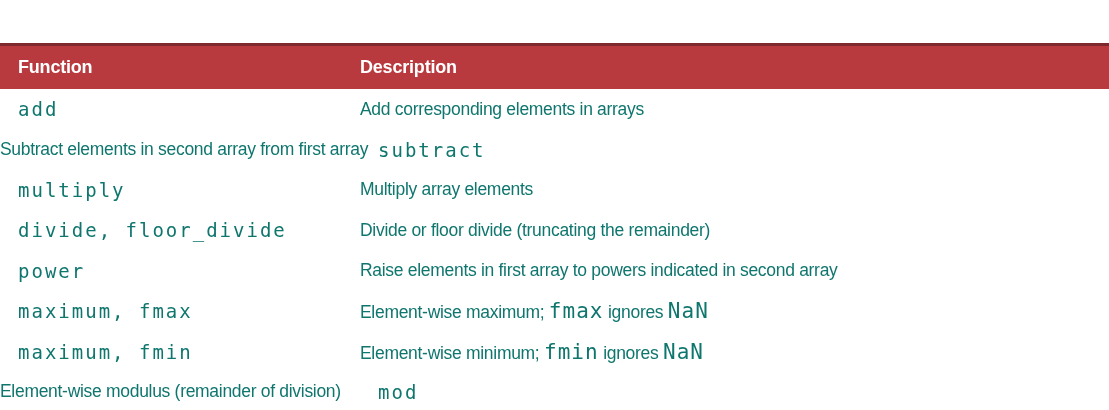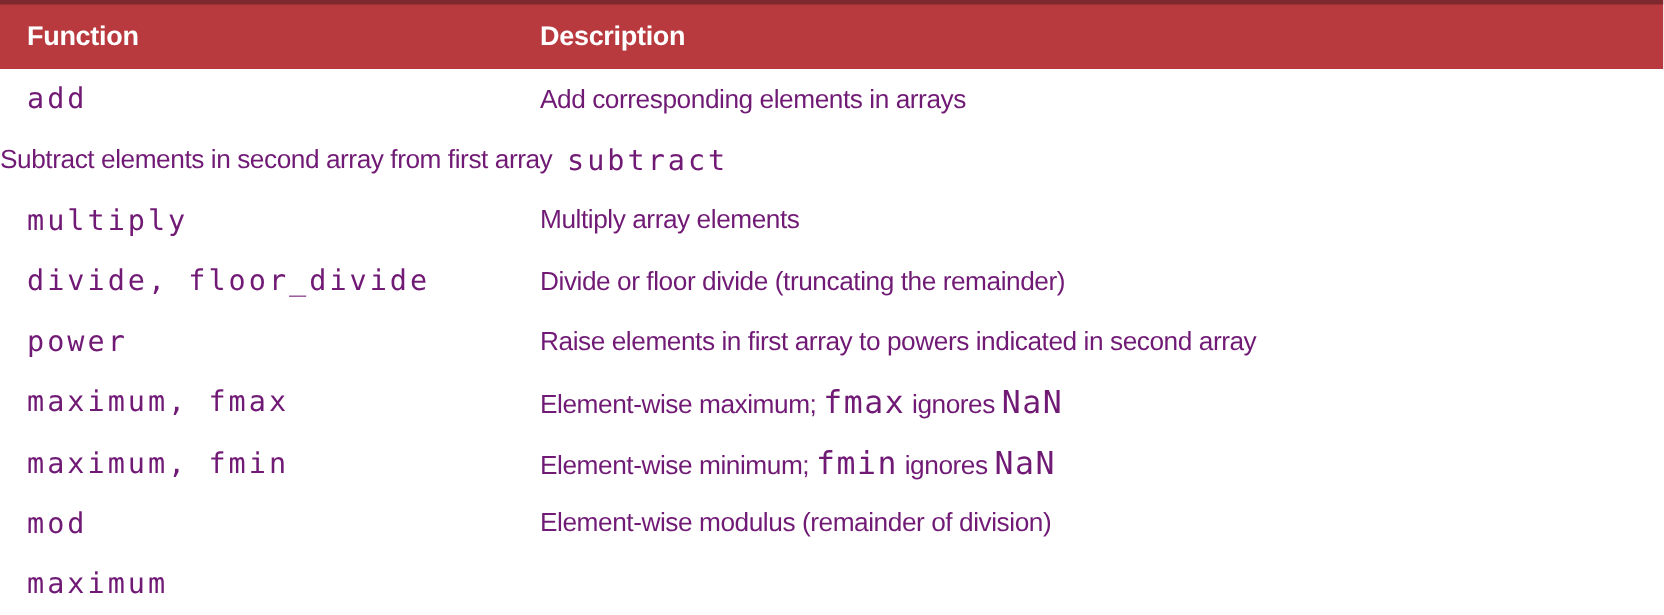--- a/index.html
+++ b/index.html
@@ -20,35 +20,36 @@
     height: 100%;
   }
   .thead {
     display: grid;
     grid-template-columns: 360px 1fr;
     align-items: center;
     height: 43px;
     background: #b93a3e;
     border-top: 3px solid #7e292d;
     box-sizing: content-box;
+    margin-top: 43px;
   }
   .th {
     color: #ffffff;
     font-weight: bold;
     font-size: 18px;
     letter-spacing: -0.2px;
   }
   .th.fn-col { padding-left: 18px; }
   .tbody .tr {
     display: grid;
     grid-template-columns: 360px 1fr;
     align-items: center;
     height: 40.4px;
   }
-  .td { color: #701a75; }
+  .td { color: #0f766e; }
   .td.fn {
     padding-left: 18px;
     font-family: "DejaVu Sans Mono", monospace;
     font-size: 19px;
     letter-spacing: 2px;
     white-space: nowrap;
   }
   .td.desc {
     font-size: 17.5px;
     letter-spacing: -0.3px;
@@ -92,21 +93,21 @@
         </div>
         <div class="tr">
           <div class="td fn">maximum, fmax</div>
           <div class="td desc"><span>Element-wise maximum; </span><span class="code">fmax</span><span> ignores </span><span class="code">NaN</span></div>
         </div>
         <div class="tr">
           <div class="td fn">maximum, fmin</div>
           <div class="td desc"><span>Element-wise minimum; </span><span class="code">fmin</span><span> ignores </span><span class="code">NaN</span></div>
         </div>
         <div class="tr">
+          <div class="td desc"><span>Element-wise modulus (remainder of division)</span></div>
           <div class="td fn">mod</div>
-          <div class="td desc"><span>Element-wise modulus (remainder of division)</span></div>
         </div>
         <div class="tr">
           <div class="td fn">maximum</div>
         </div>
       </div>
   </div>
 </div>
 
 </body></html>

